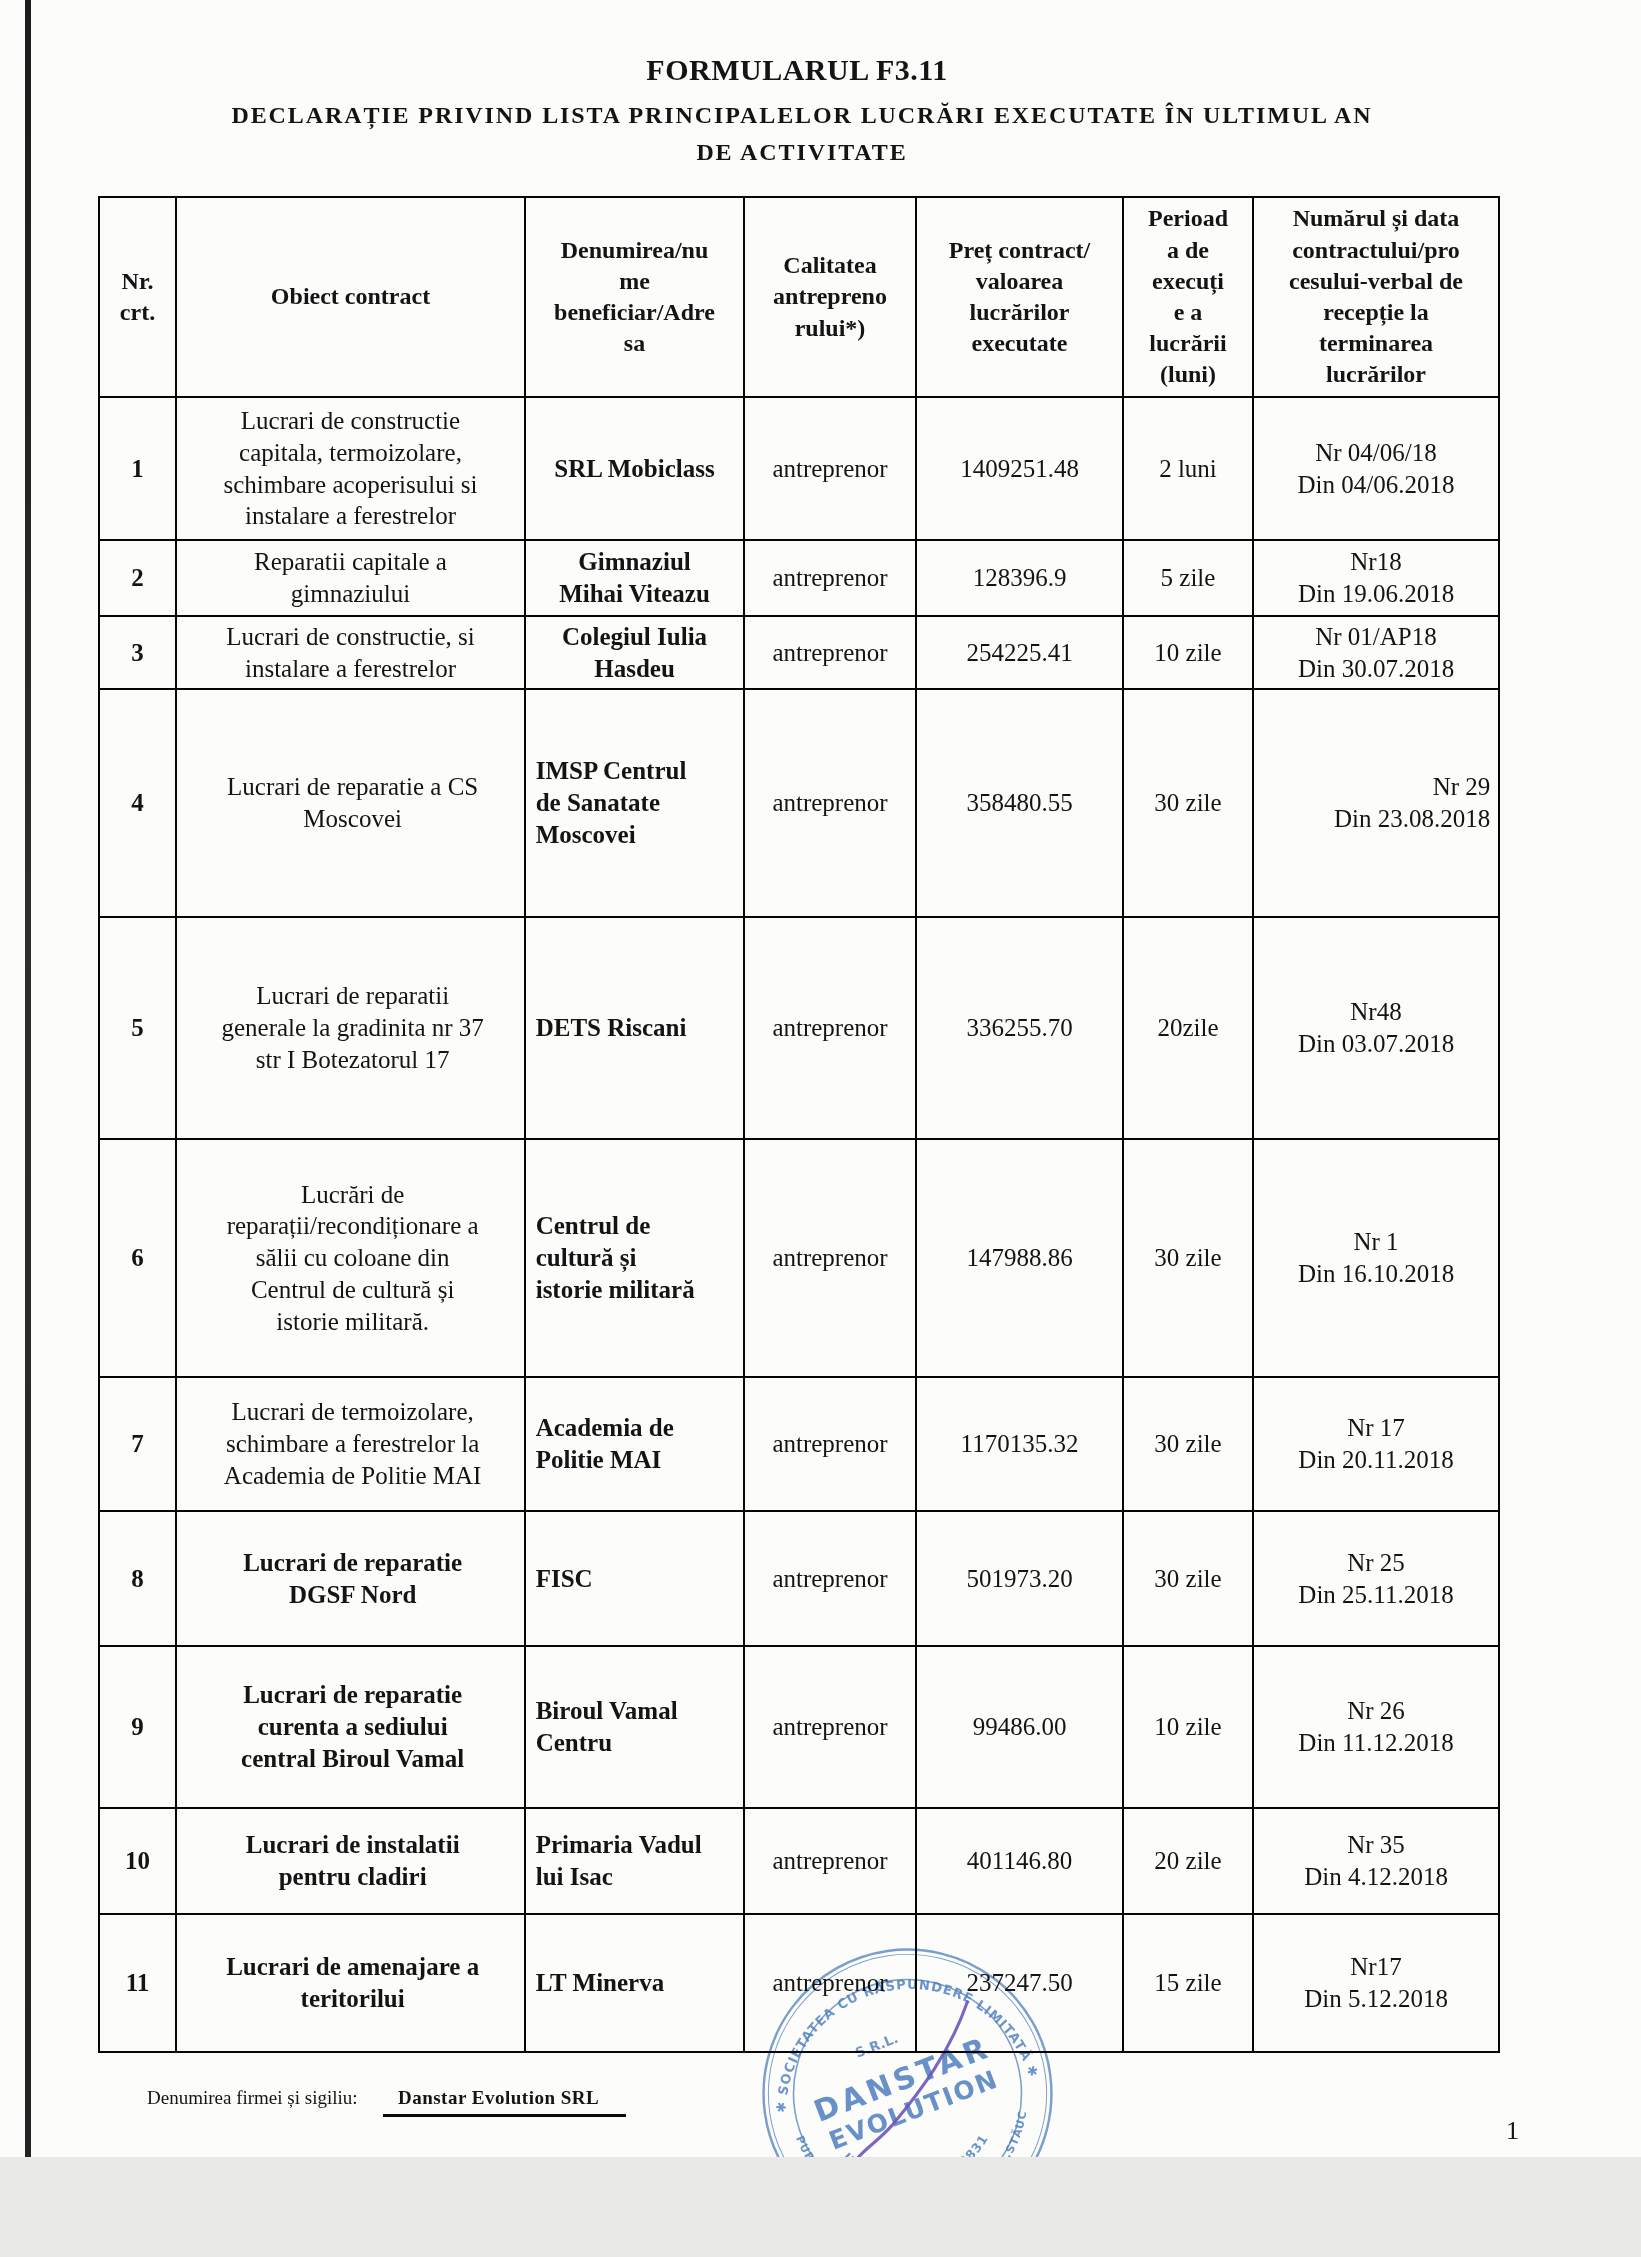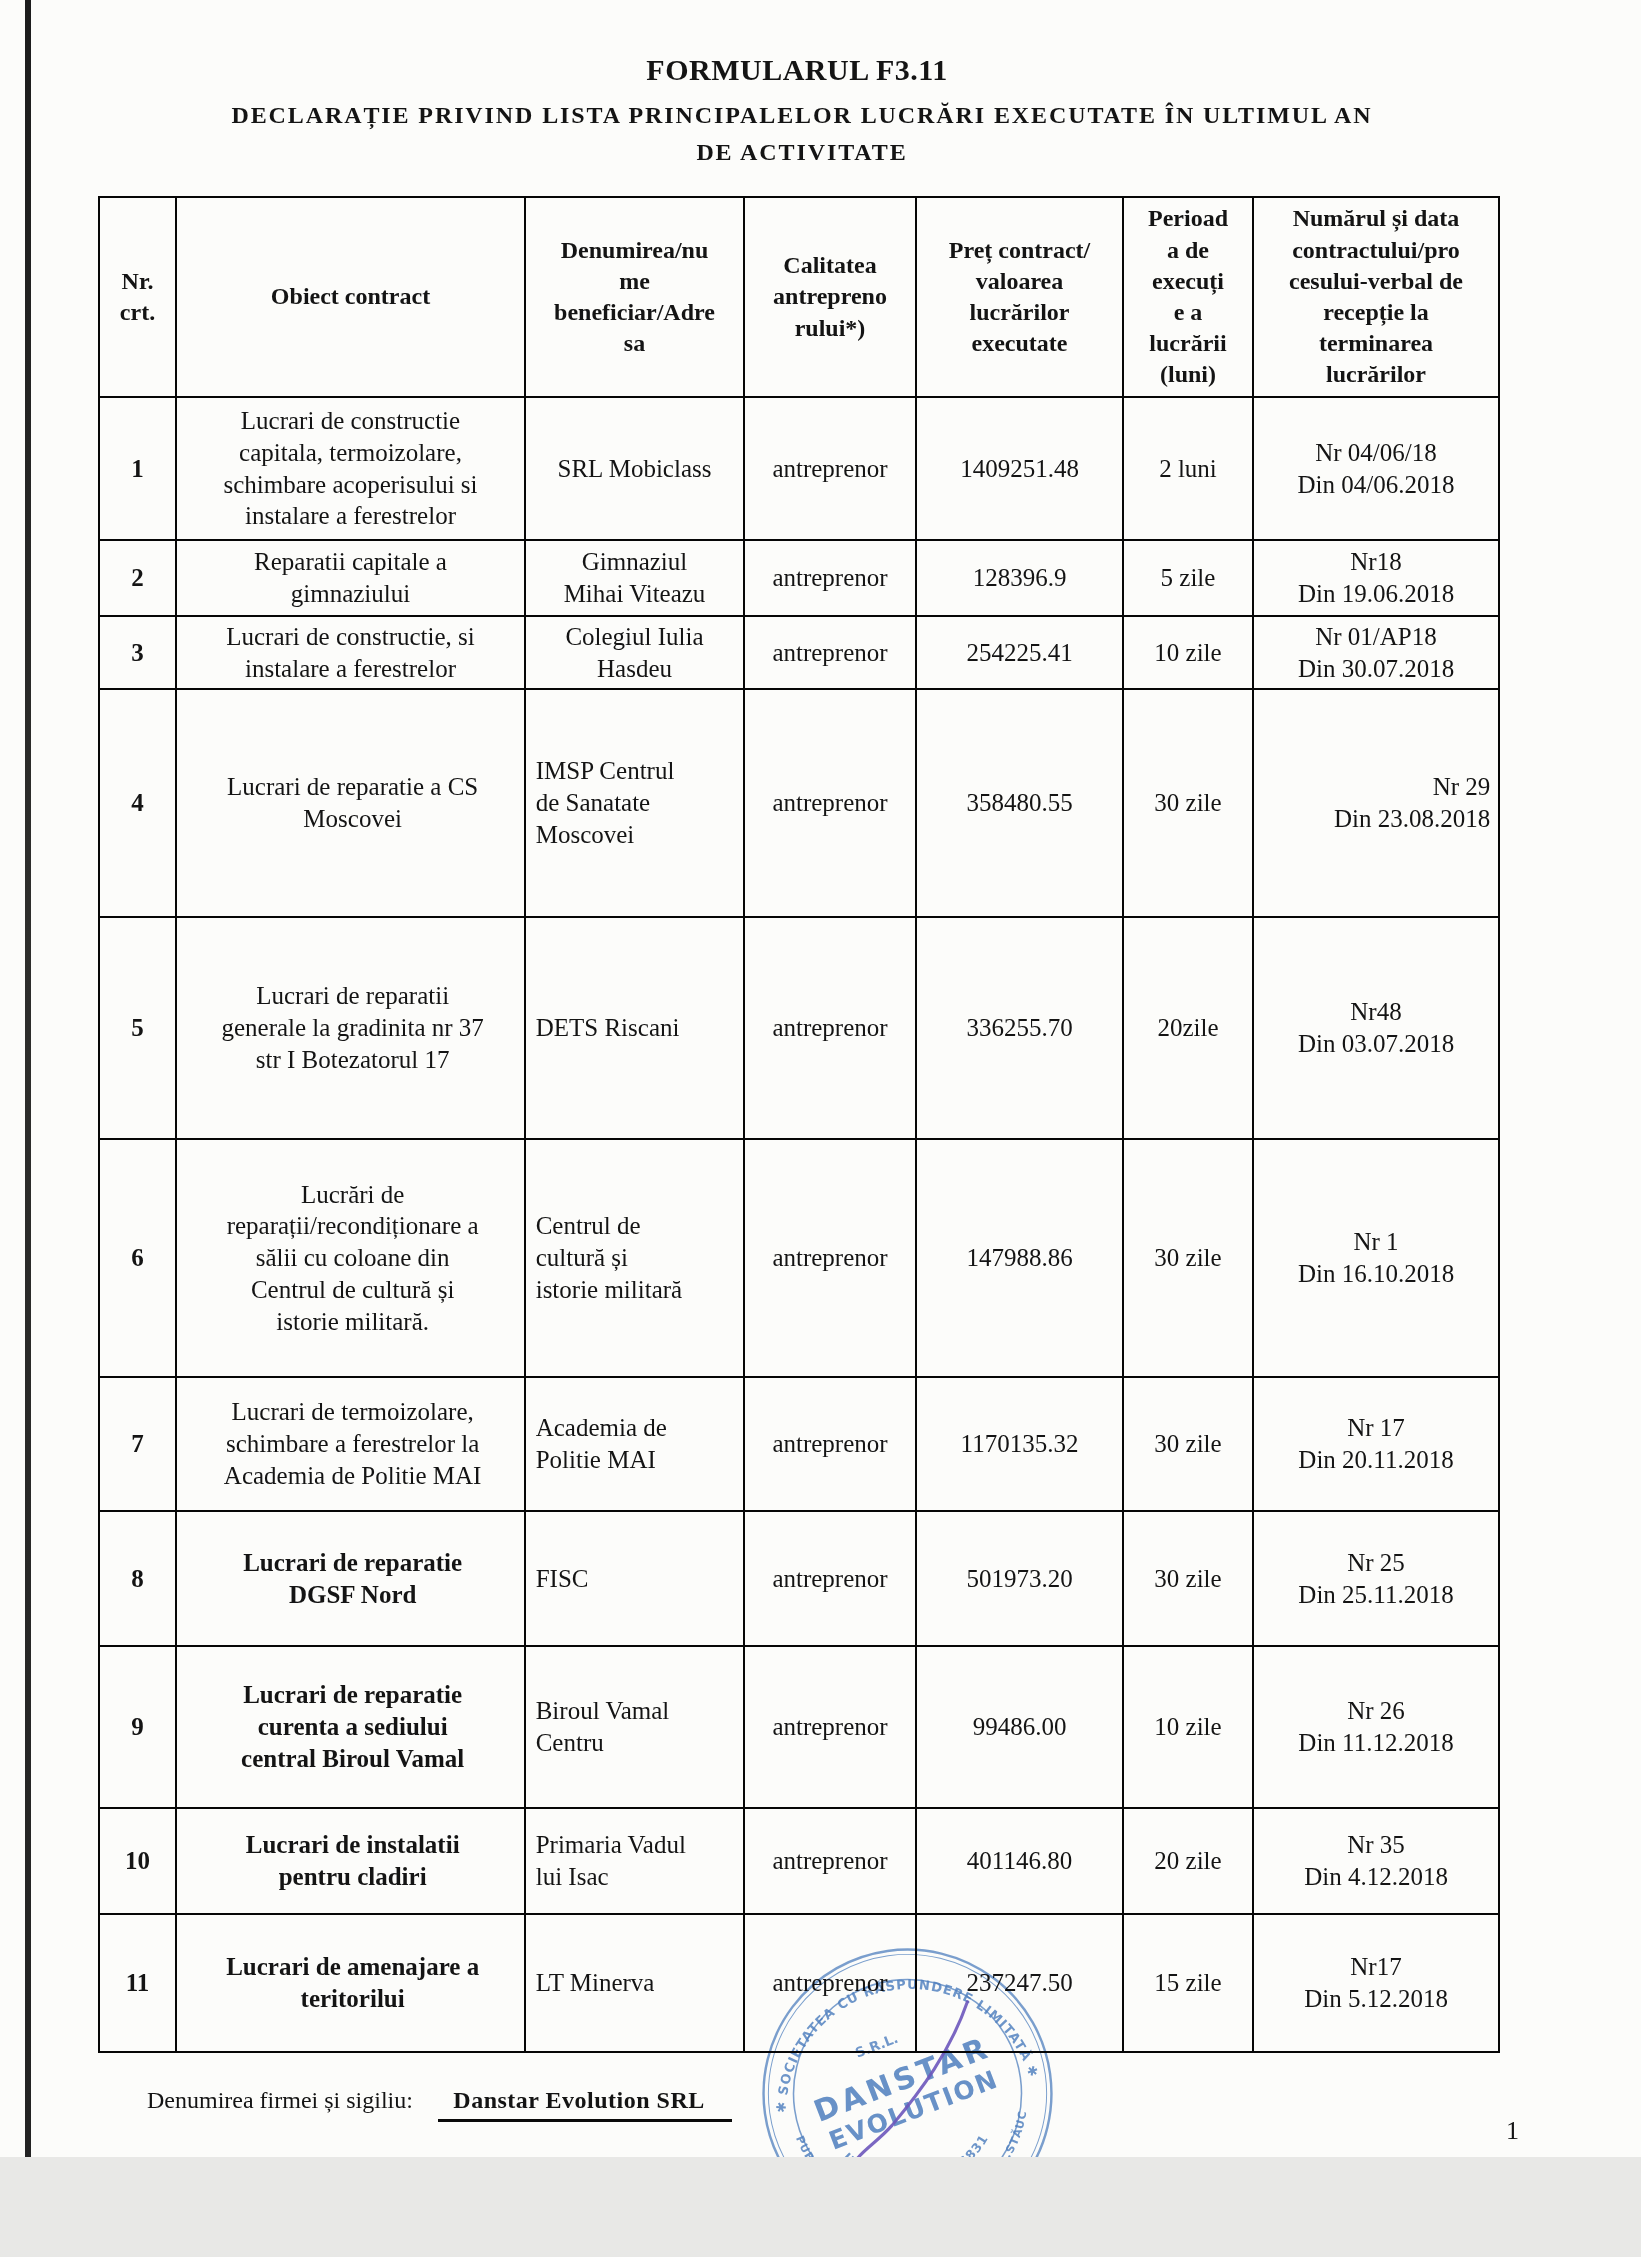--- a/index.html
+++ b/index.html
@@ -16,26 +16,26 @@
   table.main{position:absolute;left:98px;top:196px;width:1400px;
     border-collapse:collapse;table-layout:fixed;}
   th,td{border:2.9px solid #060606;vertical-align:middle;white-space:pre-line;
     overflow:hidden;}
   th{font-size:24px;font-weight:bold;text-align:center;line-height:1.3;padding:3.9px;}
   td{font-size:25px;line-height:1.27;padding:2.9px 7.7px;}
   td.nr{text-align:center;font-weight:bold;}
   td.obiect.center,td.benef.center{text-align:center;}
   td.obiect.left{text-align:center;padding-left:12px;}
   td.obiect.bold{font-weight:bold;}
-  td.benef{font-weight:normal;}
+  td.benef{font-weight:bold;}
   td.benef.left{text-align:left;padding-left:9.7px;}
   td.calitate,td.pret,td.perioada{text-align:center;}
   td.numar{text-align:center;}
   td.numar.left{text-align:right;padding-left:1px;}
-  .footer{position:absolute;left:147px;top:2087px;font-size:24px;white-space:nowrap;}
+  .footer{position:absolute;left:147px;top:2087px;font-size:19px;white-space:nowrap;}
   .firm{display:inline-block;font-weight:bold;letter-spacing:0.5px;margin-left:25px;
     padding:0 27px 4.8px 15.4px;border-bottom:3.9px solid #0a0a0a;}
   .page-number{position:absolute;left:1506px;top:2116px;font-size:26px;}
   .stamp{position:absolute;left:751px;top:1934px;width:313px;height:319px;
     mix-blend-mode:multiply;pointer-events:none;}
   .stamp svg{display:block;}
   .stamp .c{fill:none;stroke:var(--stamp-blue,#4f80c2);opacity:.75;}
   .stamp text{fill:var(--stamp-blue,#4f80c2);font-family:"DejaVu Sans",sans-serif;
     font-weight:bold;text-anchor:middle;}
   .stamp .ring{opacity:.82;letter-spacing:1px;}

